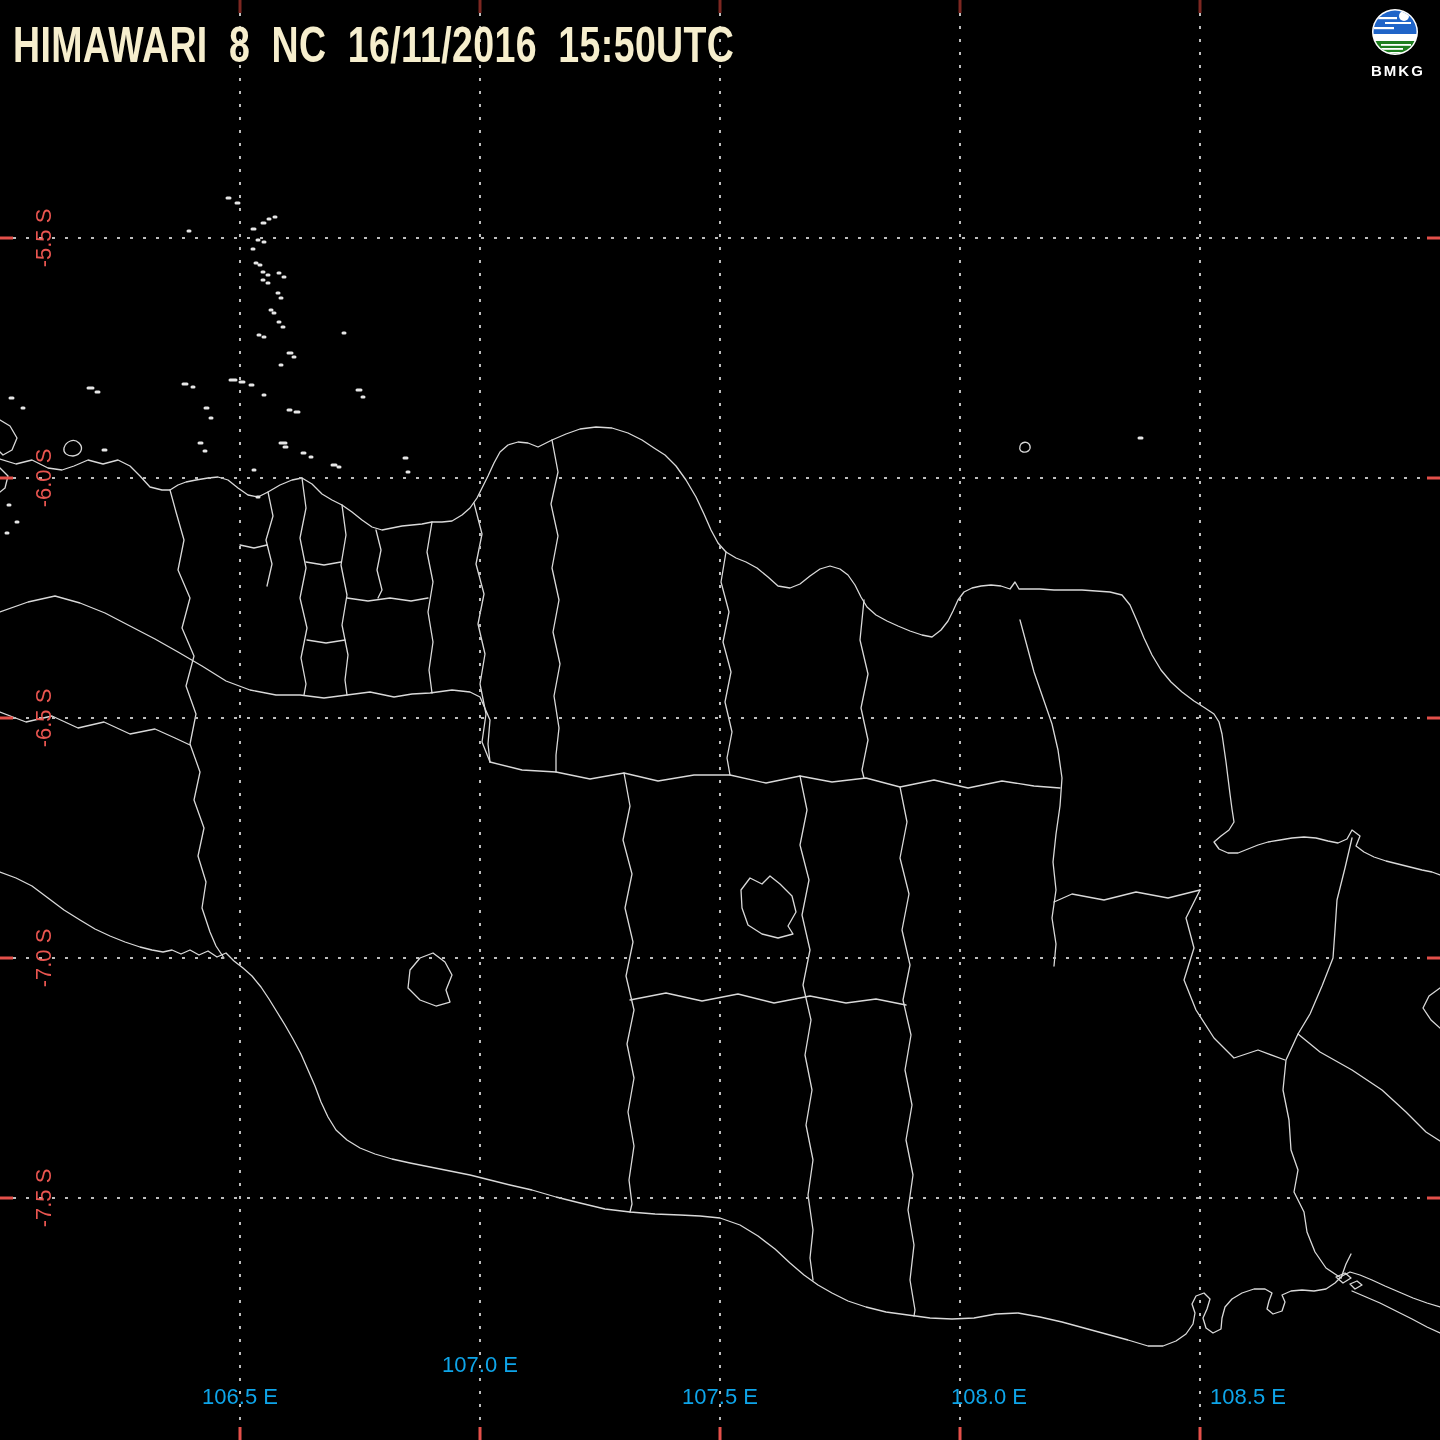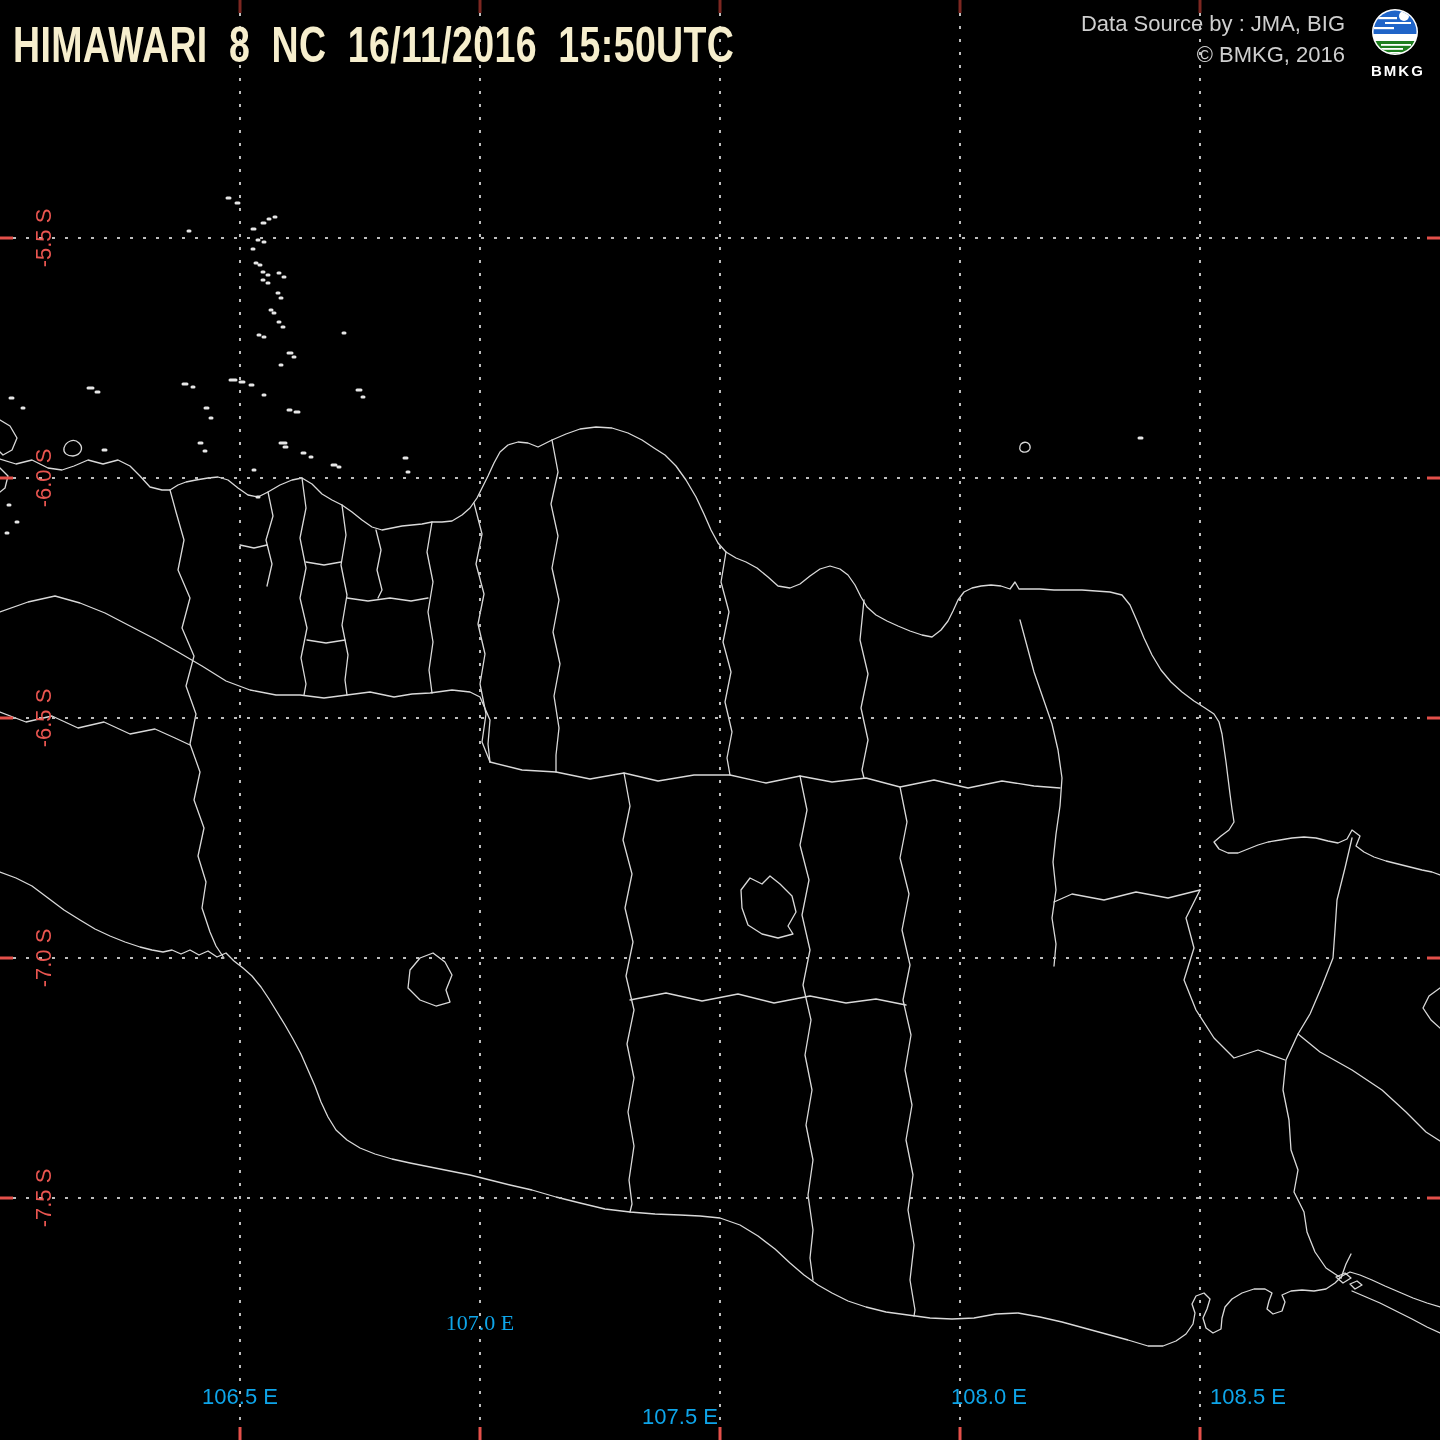--- a/index.html
+++ b/index.html
@@ -103,37 +103,33 @@
         <line x1="1427" y1="718" x2="1440" y2="718" stroke="#e4504a" stroke-width="3"></line>
         <line x1="0" y1="958" x2="13" y2="958" stroke="#e4504a" stroke-width="3"></line>
         <line x1="1427" y1="958" x2="1440" y2="958" stroke="#e4504a" stroke-width="3"></line>
         <line x1="0" y1="1198" x2="13" y2="1198" stroke="#e4504a" stroke-width="3"></line>
         <line x1="1427" y1="1198" x2="1440" y2="1198" stroke="#e4504a" stroke-width="3"></line>
       </g>
   </svg>
 
   <div id="labels">
       <div class="lon-label" style="left: 240px; top: 1384px;">106.5 E</div>
-      <div class="lon-label" style="left: 480px; top: 1310px; font-family: Liberation Serif, serif;">107.0 E</div>
-      <div class="lon-label" style="left: 680px; top: 1384px; margin-top: 20px;">107.5 E</div>
+      <div class="lon-label" style="left: 480px; top: 1352px;">107.0 E</div>
+      <div class="lon-label" style="left: 720px; top: 1384px;">107.5 E</div>
       <div class="lon-label" style="left: 960px; top: 1384px; margin-left: 29px;">108.0 E</div>
       <div class="lon-label" style="left: 1200px; top: 1384px; margin-left: 48px;">108.5 E</div>
       <div class="lat-label" style="left: 44px; top: 238px;">-5.5 S</div>
       <div class="lat-label" style="left: 44px; top: 478px;">-6.0 S</div>
       <div class="lat-label" style="left: 44px; top: 718px;">-6.5 S</div>
       <div class="lat-label" style="left: 44px; top: 958px;">-7.0 S</div>
       <div class="lat-label" style="left: 44px; top: 1198px;">-7.5 S</div>
     </div>
 
   <div class="title">HIMAWARI 8 NC 16/11/2016 15:50UTC</div>
 
-  <div class="credits">
-    <div>Data Source by : JMA, BIG</div>
-    <div>© BMKG, 2016</div>
-  </div>
 
   <div class="logo">
     <svg width="48" height="48" viewBox="0 0 48 48">
       <circle cx="24" cy="24" r="23" fill="#ffffff"></circle>
       <clipPath id="logoClip">
           <circle cx="24" cy="24" r="21.5"></circle>
         </clipPath>
       <g clip-path="url(#logoClip)">
         <rect x="0" y="0" width="48" height="26" fill="#1f64c8"></rect>
         <rect x="0" y="26" width="48" height="7" fill="#ffffff"></rect>

